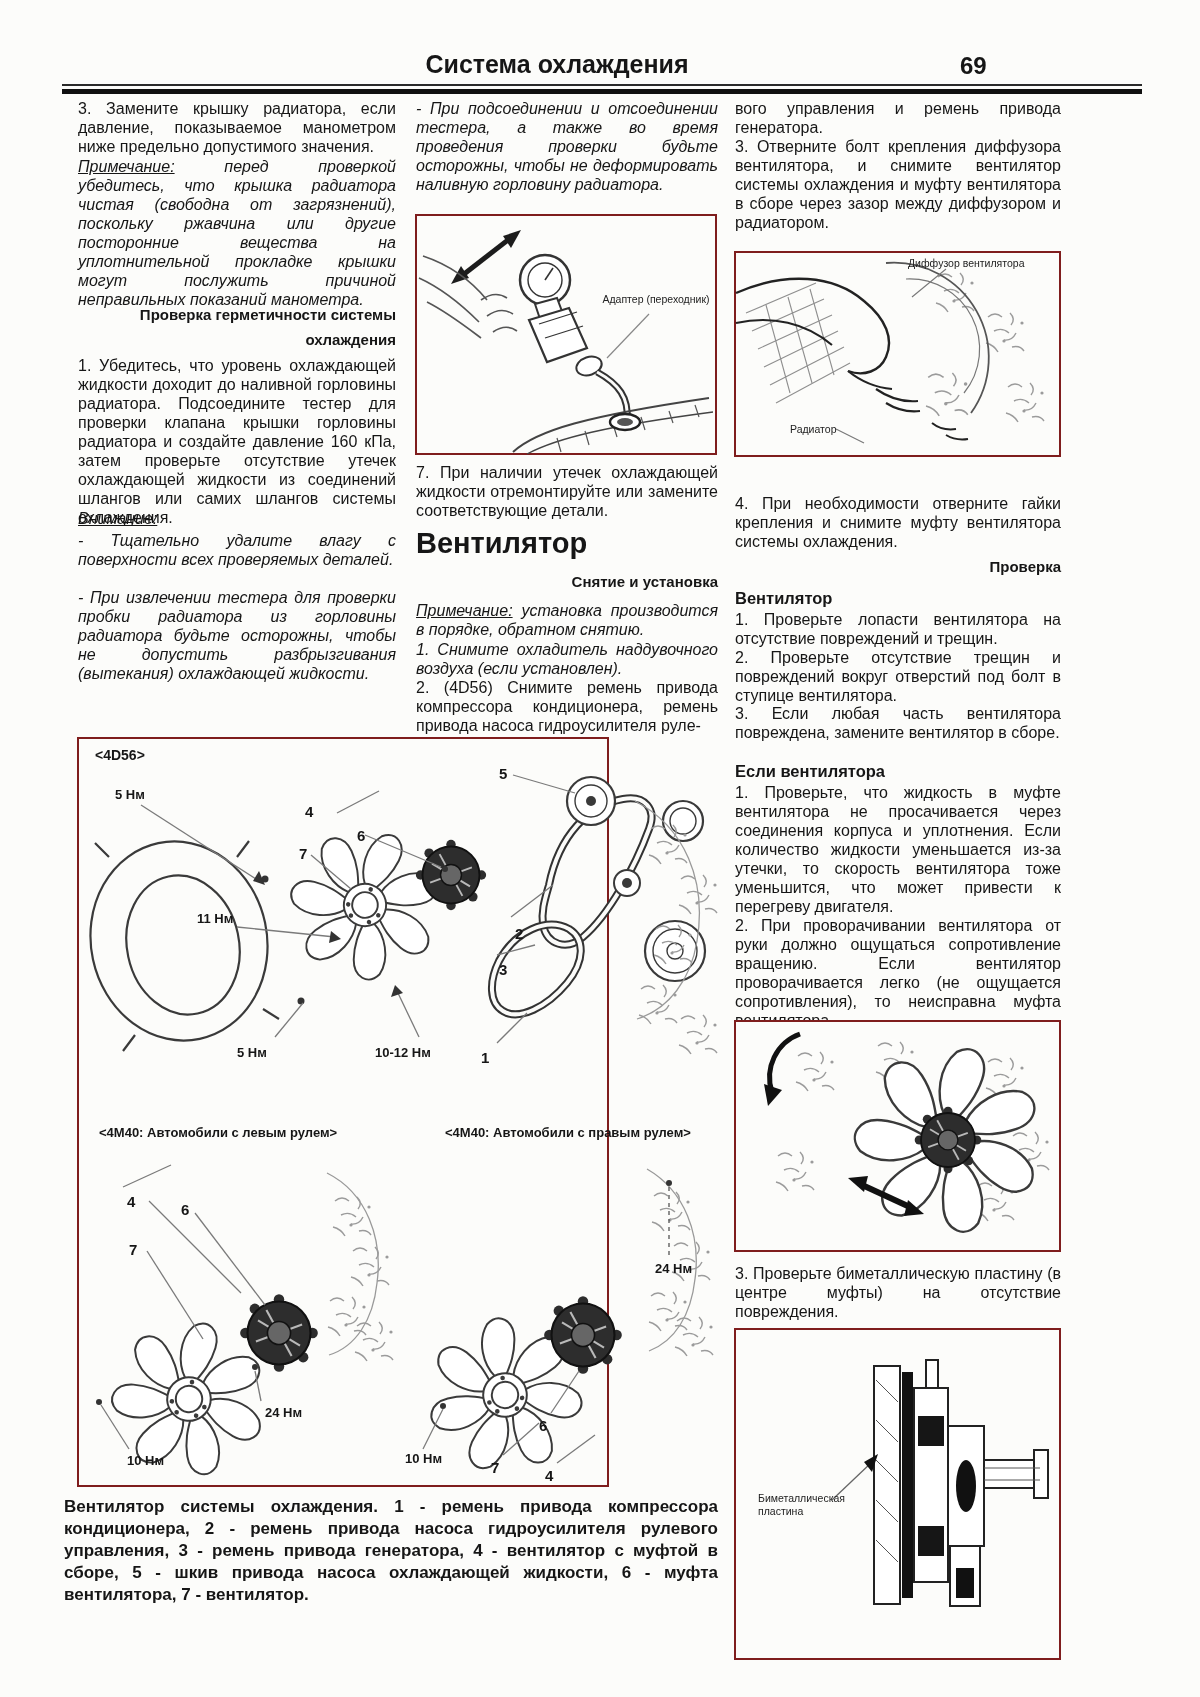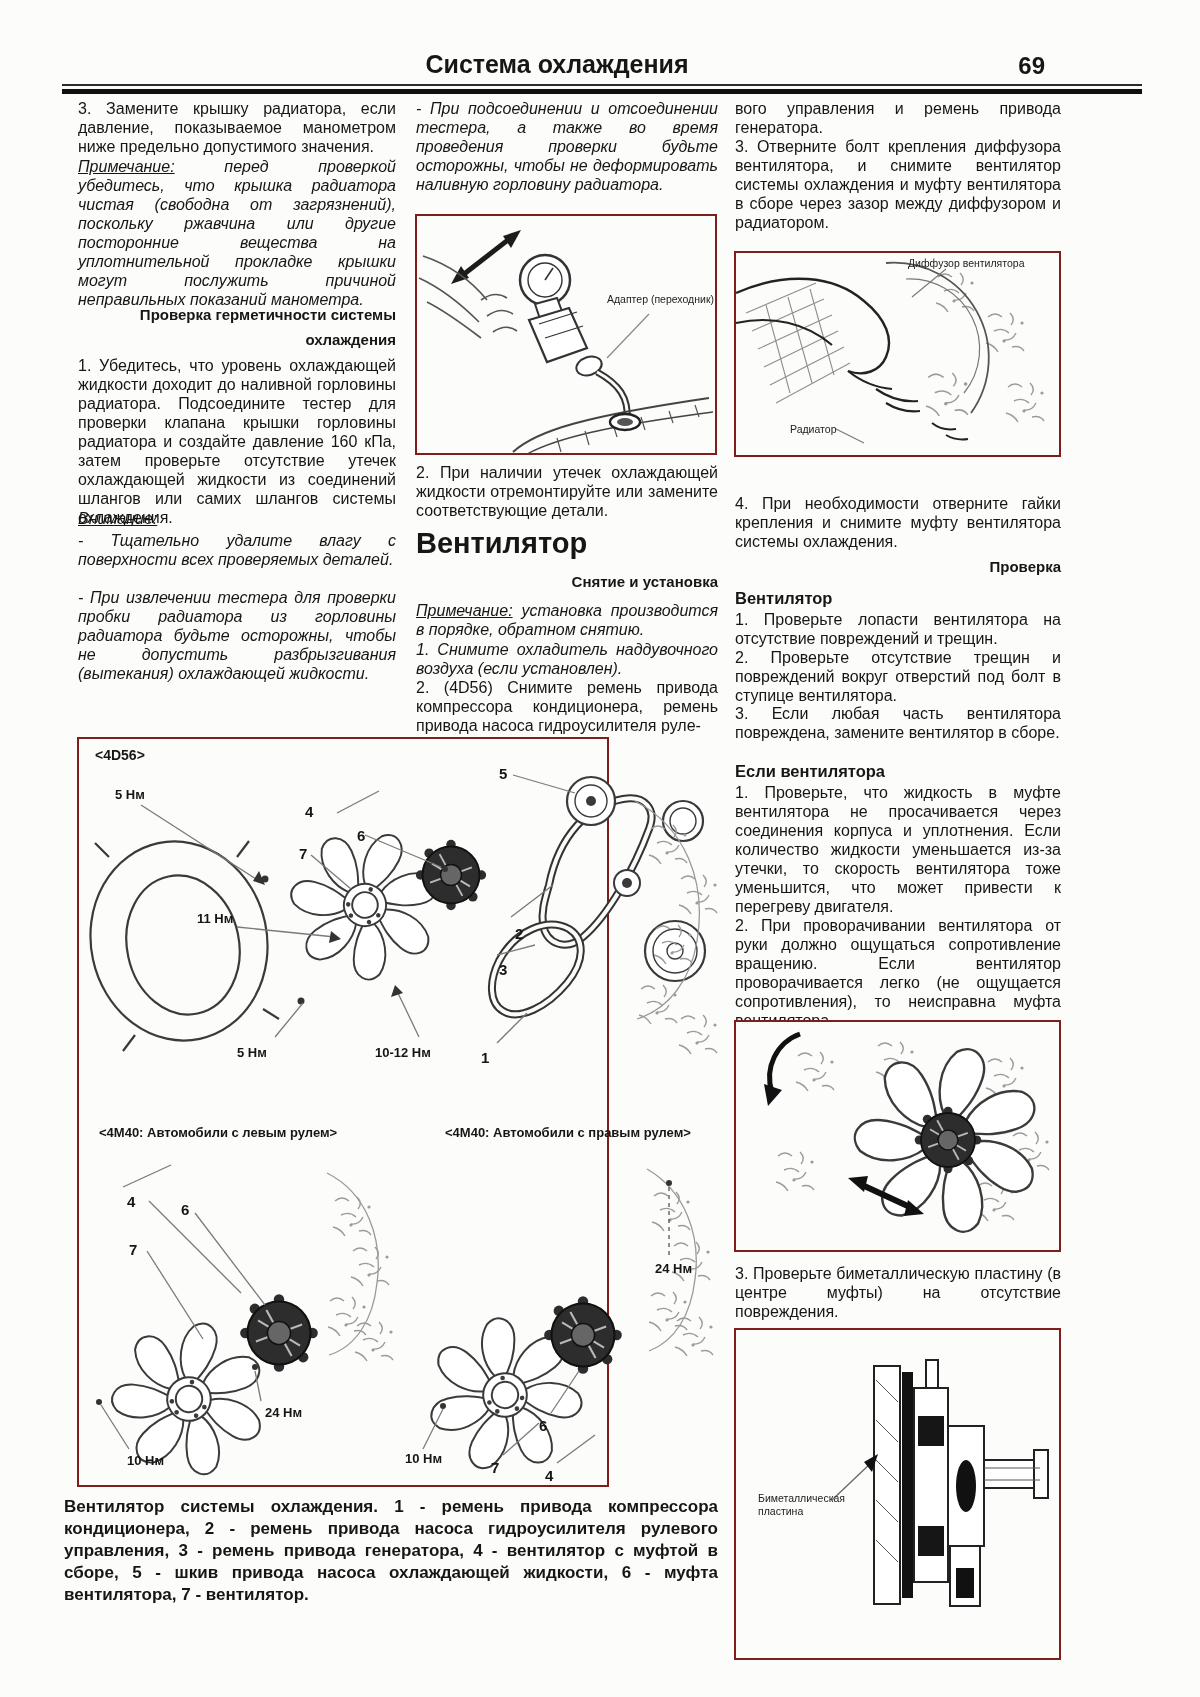--- a/index.html
+++ b/index.html
@@ -71,21 +71,21 @@
         <path d="M30,20 q-4,8 -12,7"></path>
           <path d="M0,30 q8,2 12,9"></path>
           <path d="M26,34 q8,-2 12,4"></path>
         <circle cx="18" cy="28" r="1.6" fill="#9b9b9b" stroke="none"></circle>
         <circle cx="36" cy="10" r="1.6" fill="#9b9b9b" stroke="none"></circle>
       </g>
     </defs>
   </svg>
 
   <div class="abs" style="left:62px;top:50px;width:990px;text-align:center;font-weight:bold;font-size:25px;">Система охлаждения</div>
-  <div class="abs" style="left:960px;top:52px;width:85px;text-align:right;font-weight:bold;font-size:24px;">69</div>
+  <div class="abs" style="left:960px;top:52px;width:85px;text-align:left;font-weight:bold;font-size:24px;">69</div>
   <div class="abs rule-thin" style="left:62px;top:84px;width:1080px;height:2px;"></div>
   <div class="abs rule-thick" style="left:62px;top:89px;width:1080px;height:5px;"></div>
 
   <div class="abs t" style="left:78px;top:99px;width:318px;">3. Замените крышку радиатора, если давление, показываемое манометром ниже предельно допустимого значения.</div>
   <div class="abs t it" style="left:78px;top:157px;width:318px;">
     <span class="u">Примечание:</span><span> перед проверкой убедитесь, что крышка радиатора чистая (свободна от загрязнений), поскольку ржавчина или другие посторонние вещества на уплотнительной прокладке крышки могут послужить причиной неправильных показаний манометра.</span>
   </div>
   <div class="abs h-md" style="left:78px;top:302px;width:318px;">Проверка герметичности системы охлаждения</div>
   <div class="abs t" style="left:78px;top:356px;width:318px;">1. Убедитесь, что уровень охлаждающей жидкости доходит до наливной горловины радиатора. Подсоедините тестер для проверки клапана крышки горловины радиатора и создайте давление 160 кПа, затем проверьте отсутствие утечек охлаждающей жидкости из соединений шлангов или самих шлангов системы охлаждения.</div>
   <div class="abs t it" style="left:78px;top:509px;width:318px;">
@@ -113,24 +113,24 @@
       <ellipse cx="172" cy="150" rx="13" ry="9" transform="rotate(-18 172 150)" fill="#fff" stroke="#333" stroke-width="2"></ellipse>
       <path d="M180,156 C202,168 212,182 210,204" fill="none" stroke="#333" stroke-width="7"></path>
       <path d="M180,156 C202,168 212,182 210,204" fill="none" stroke="#fbfbf9" stroke-width="3"></path>
       <path d="M96,236 C120,214 170,200 292,182" fill="none" stroke="#444" stroke-width="2"></path>
       <path d="M110,238 C140,222 190,210 296,196" fill="none" stroke="#444" stroke-width="1.4"></path>
       <path d="M140,222 l4,14 M168,215 l4,14 M196,208 l4,13 M224,201 l4,13 M252,195 l4,12 M278,189 l4,12" stroke="#555" stroke-width="1.2"></path>
       <ellipse cx="208" cy="206" rx="15" ry="8" fill="#fff" stroke="#222" stroke-width="2.4"></ellipse>
       <ellipse cx="208" cy="206" rx="8" ry="4" fill="#555"></ellipse>
       <line x1="232" y1="98" x2="190" y2="142" stroke="#888" stroke-width="1.2"></line>
     </svg>
-    <span class="abs lbl" style="left:181px;top:77px;width:116px;text-align:right;">Адаптер (переходник)</span>
-  </div>
-
-  <div class="abs t" style="left:416px;top:463px;width:302px;">2. При наличии утечек охлаждающей жидкости отремонтируйте или замените соответствующие детали.</div>
+    <span class="abs lbl" style="left:181px;top:77px;width:116px;text-align:center;">Адаптер (переходник)</span>
+  </div>
+
+  <div class="abs t" style="left:416px;top:463px;width:302px;">7. При наличии утечек охлаждающей жидкости отремонтируйте или замените соответствующие детали.</div>
   <div class="abs h-lg" style="left:416px;top:527px;width:302px;">Вентилятор</div>
   <div class="abs h-md" style="left:416px;top:569px;width:302px;">Снятие и установка</div>
   <div class="abs t it" style="left:416px;top:601px;width:302px;">
     <span class="u">Примечание:</span><span> установка производится в порядке, обратном снятию.</span>
   </div>
   <div class="abs t" style="left:416px;top:640px;width:302px;font-style:italic;">1. Снимите охладитель наддувочного воздуха (если установлен).</div>
   <div class="abs t" style="left:416px;top:678px;width:302px;">2. (4D56) Снимите ремень привода компрессора кондиционера, ремень привода насоса гидроусилителя руле-</div>
 
   <div class="abs t" style="left:735px;top:99px;width:326px;">вого управления и ремень привода генератора.</div>
   <div class="abs t" style="left:735px;top:137px;width:326px;">3. Отверните болт крепления диффузора вентилятора, и снимите вентилятор системы охлаждения и муфту вентилятора в сборе через зазор между диффузором и радиатором.</div>

